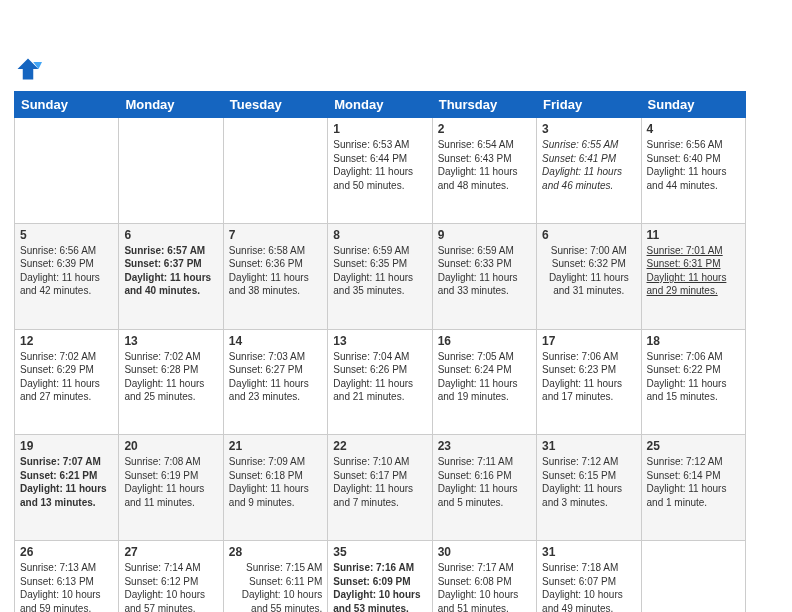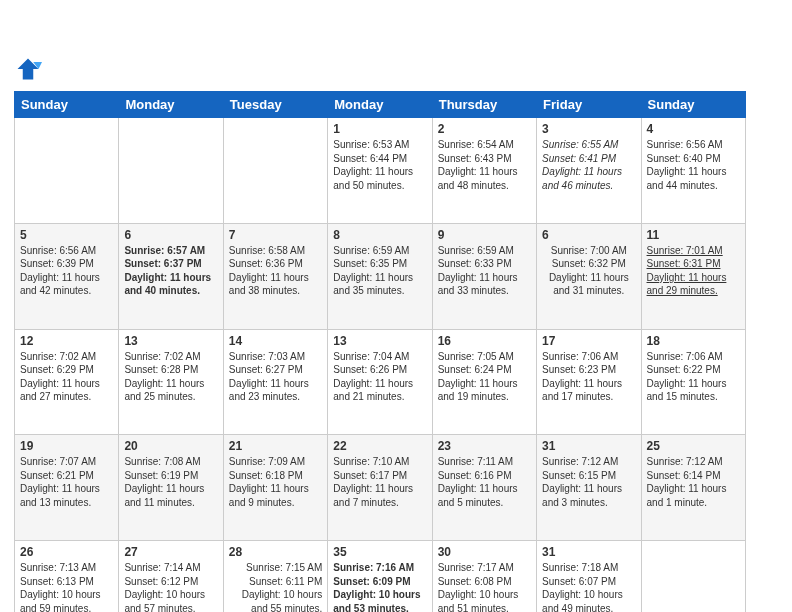--- a/index.html
+++ b/index.html
@@ -266,21 +266,21 @@
             <span class="day-number">18</span>
             <div class="day-info" style="white-space: pre-line;">Sunrise: 7:06 AM
 Sunset: 6:22 PM
 Daylight: 11 hours
 and 15 minutes.</div>
           </td>
         </tr>
         <tr>
           <td>
             <span class="day-number">19</span>
-            <div class="day-info" style="white-space: pre-line;">Sunrise: 7:07 AM
+            <div class="day-info" style="white-space: pre-line; font-weight: bold;">Sunrise: 7:07 AM
 Sunset: 6:21 PM
 Daylight: 11 hours
 and 13 minutes.</div>
           </td>
           <td>
             <span class="day-number">20</span>
             <div class="day-info" style="white-space: pre-line;">Sunrise: 7:08 AM
 Sunset: 6:19 PM
 Daylight: 11 hours
 and 11 minutes.</div>

